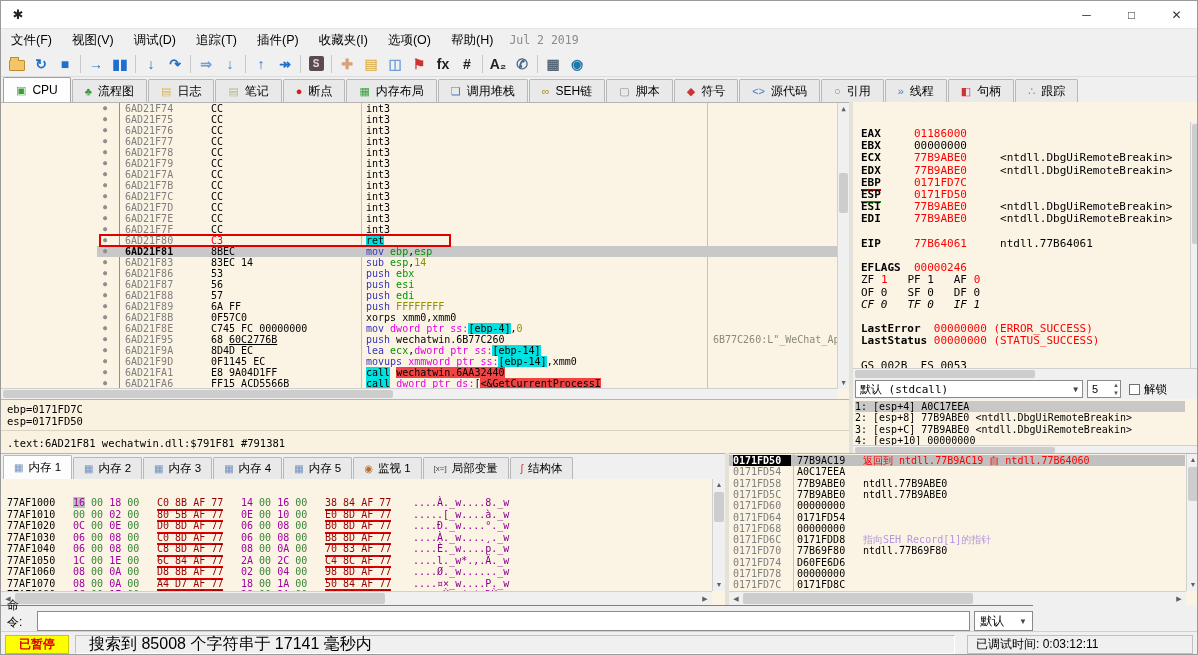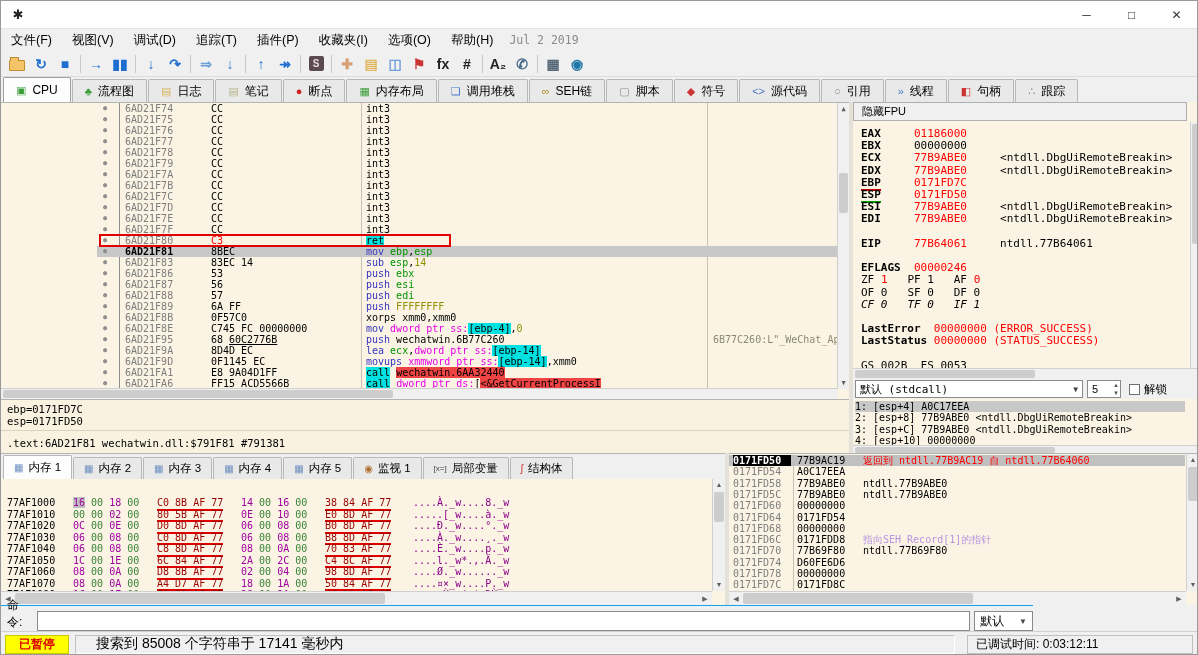--- a/index.html
+++ b/index.html
@@ -108,21 +108,21 @@
   .stsepline{position:absolute;left:64px;top:0;bottom:14px;width:1px;background:#c9c2b2;}
   
   #cmdbar{position:absolute;left:0;top:604px;width:1032px;height:26px;background:#f0f0f0;border-top:1px solid #0ea5e9;display:flex;align-items:flex-end;}
   #cmdlabel{font-size:12px;margin:0 6px 0 6px;}
   #cmdinput{width:1076px;height:20px;background:#fff;border:1px solid #8a8a8a;font-size:12px;padding:0 4px;font-family:"DejaVu Sans Mono",monospace;}
   #cmdcombo{width:66px;height:20px;background:#fff;border:1px solid #8a8a8a;margin-left:4px;font-size:12px;display:flex;align-items:center;padding:0 5px;}
   #cmdcombo .arr{margin-left:auto;font-size:8px;color:#444;}
   
   #statusbar{position:absolute;left:0;top:630px;width:1198px;height:25px;background:#f0f0f0;display:flex;align-items:center;border-top:1px solid #d0d0d0;}
   #stbadge{width:64px;height:19px;background:#ffff00;color:#dd0000;font-weight:bold;font-size:12px;display:flex;align-items:center;justify-content:center;margin-left:4px;border:1px solid #c8c800;}
-  #stmsg{height:19px;border:1px solid #c0c0c0;border-right-color:#fff;border-bottom-color:#fff;display:flex;align-items:center;padding:0 20px;font-size:14px;margin-left:6px;width:880px;color:#000;}
+  #stmsg{height:19px;border:1px solid #c0c0c0;border-right-color:#fff;border-bottom-color:#fff;display:flex;align-items:center;padding:0 13px;font-size:16px;margin-left:6px;width:880px;color:#000;}
   #sttime{height:19px;border:1px solid #c0c0c0;display:flex;align-items:center;padding:0 8px;font-size:12px;margin-left:auto;margin-right:6px;width:226px;color:#000;}
 </style>
 </head>
 <body>
 
 <div id="win">
   <div id="titlebar">
     <div id="appicon">✱</div>
     <div id="wbtns">
       <div class="wbtn">─</div>
@@ -280,21 +280,20 @@
       <div class="sbthumbv" style="top:70px;height:40px;"></div>
     </div>
     <div class="sbh" style="left:0;bottom:0;height:11px;width:836px;">
       <div class="sbthumbh" style="left:2px;width:390px;"></div>
     </div>
   </div>
 
   <div class="split" style="left:848px;top:101px;width:4px;height:351px;"></div>
 
   <div id="regs" class="pane">
-    <div id="fpubtn">隐藏FPU</div>
     <div id="rlines">
         <div class="rline" style="top: 26px;"><span class="r-b">EAX</span><span class="r-k">     </span><span class="r-r">01186000</span></div>
         <div class="rline" style="top: 38.2px;"><span class="r-b">EBX</span><span class="r-k">     </span><span class="r-k">00000000</span></div>
         <div class="rline" style="top: 50.4px;"><span class="r-b">ECX</span><span class="r-k">     </span><span class="r-r">77B9ABE0</span><span class="r-k">     </span><span class="r-k">&lt;ntdll.DbgUiRemoteBreakin&gt;</span></div>
         <div class="rline" style="top: 62.6px;"><span class="r-b">EDX</span><span class="r-k">     </span><span class="r-r">77B9ABE0</span><span class="r-k">     </span><span class="r-k">&lt;ntdll.DbgUiRemoteBreakin&gt;</span></div>
         <div class="rline" style="top: 74.8px;"><span class="r-bur">EBP</span><span class="r-k">     </span><span class="r-r">0171FD7C</span></div>
         <div class="rline" style="top: 87px;"><span class="r-bug">ESP</span><span class="r-k">     </span><span class="r-r">0171FD50</span></div>
         <div class="rline" style="top: 99.2px;"><span class="r-b">ESI</span><span class="r-k">     </span><span class="r-r">77B9ABE0</span><span class="r-k">     </span><span class="r-k">&lt;ntdll.DbgUiRemoteBreakin&gt;</span></div>
         <div class="rline" style="top: 111.4px;"><span class="r-b">EDI</span><span class="r-k">     </span><span class="r-r">77B9ABE0</span><span class="r-k">     </span><span class="r-k">&lt;ntdll.DbgUiRemoteBreakin&gt;</span></div>
         <div class="rline" style="top: 123.6px;"></div>

